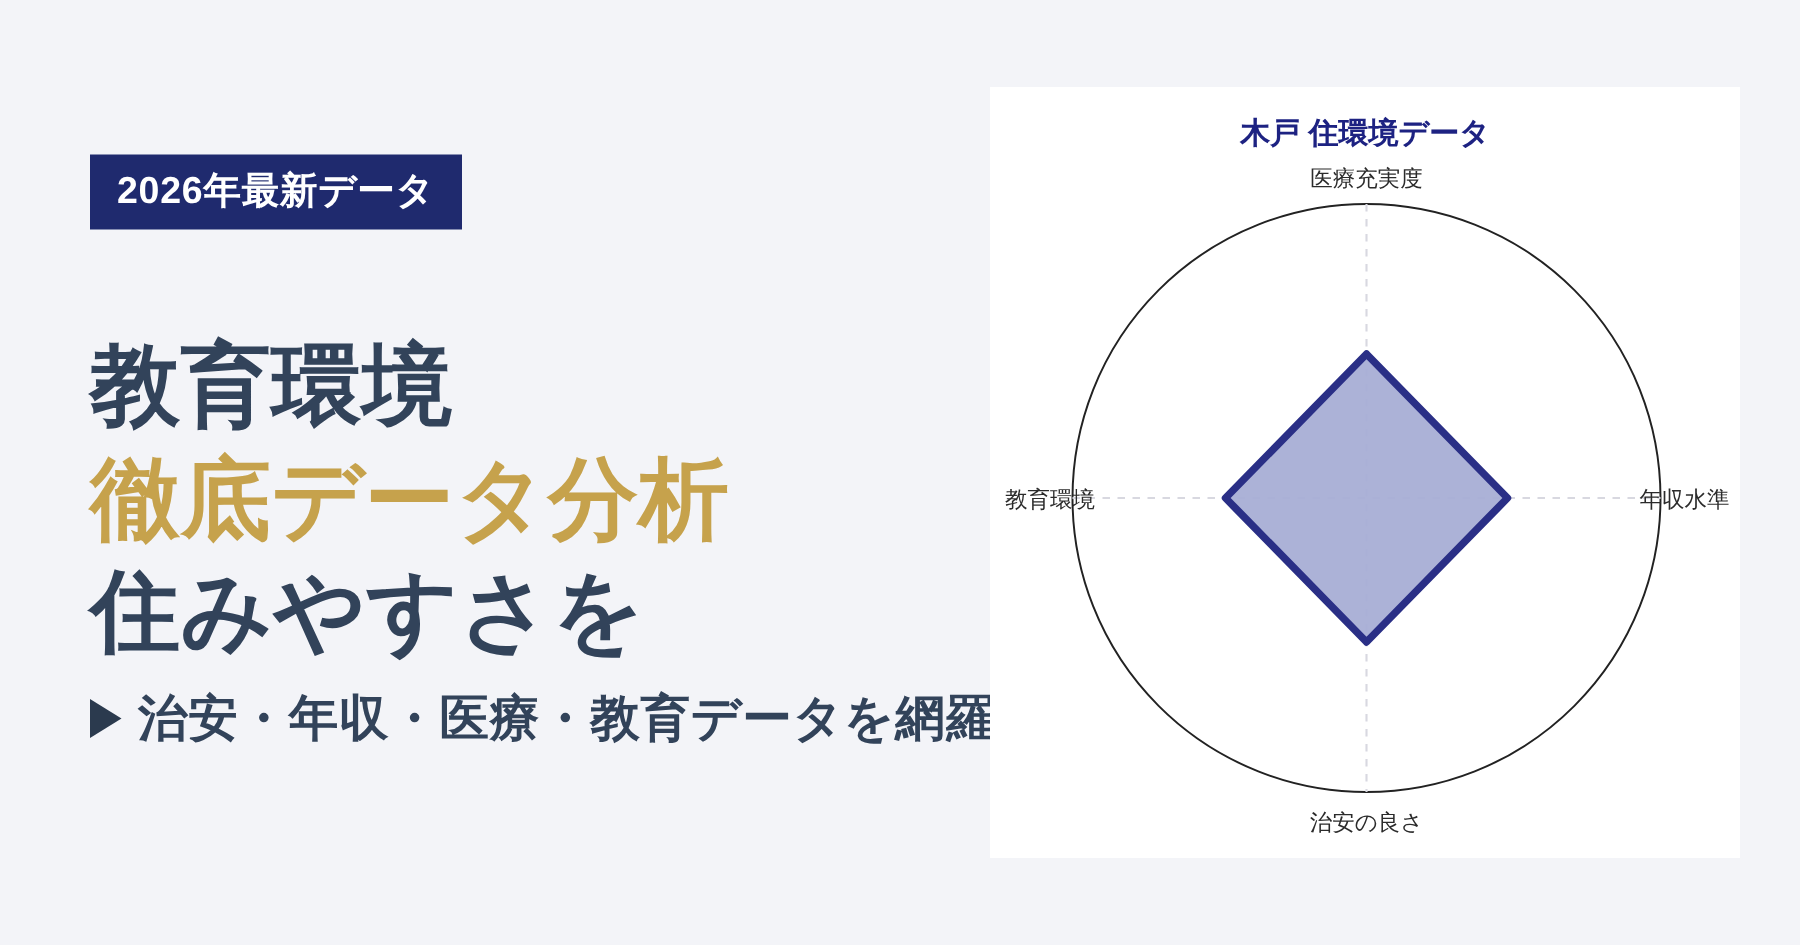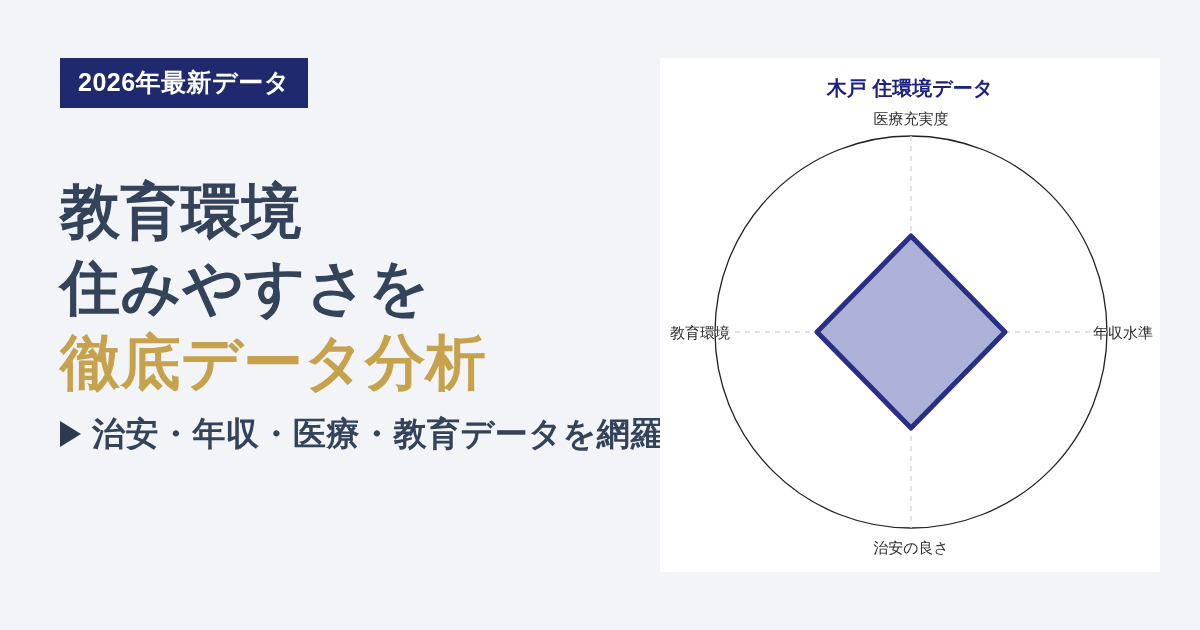--- a/index.html
+++ b/index.html
@@ -23,21 +23,21 @@
   }
 
   
   .left-panel {
     position: absolute;
     left: 0;
     top: 0;
     width: 700px;
     height: 630px;
     box-sizing: border-box;
-    padding: 40px 0 0 60px;
+    padding: 85px 0 0 60px;
   }
 
   .badge {
     display: inline-block;
     background: #1f2a6e;
     color: #ffffff;
     font-size: 25px;
     font-weight: bold;
     letter-spacing: 0.5px;
     line-height: 1;
@@ -111,22 +111,22 @@
 <body>
 
 <div id="ogp-root">
 
   <div class="left-panel">
 
     <span class="badge">2026年最新データ</span>
 
     <div class="headline">
       <div class="headline-line dark">教育環境</div>
+      <div class="headline-line gold">徹底データ分析</div>
       <div class="headline-line dark">住みやすさを</div>
-      <div class="headline-line gold">徹底データ分析</div>
     </div>
 
     <div class="subline">
       <span class="tri-icon"></span>
       <span>治安・年収・医療・教育データを網羅</span>
     </div>
 
   </div>
 
   <div class="chart-card">

